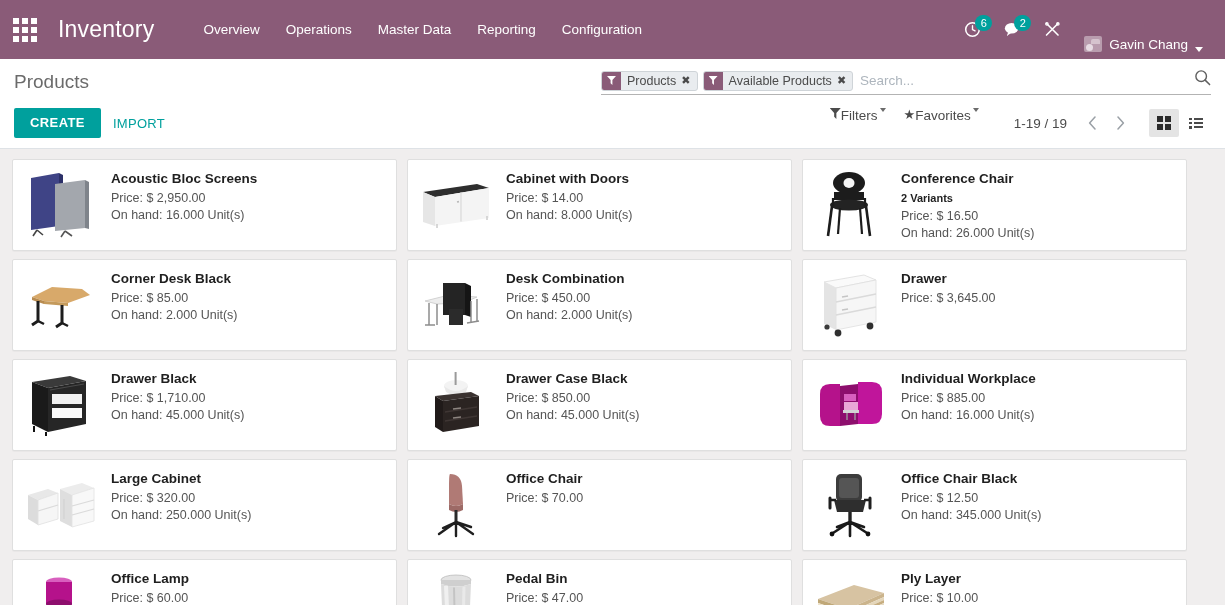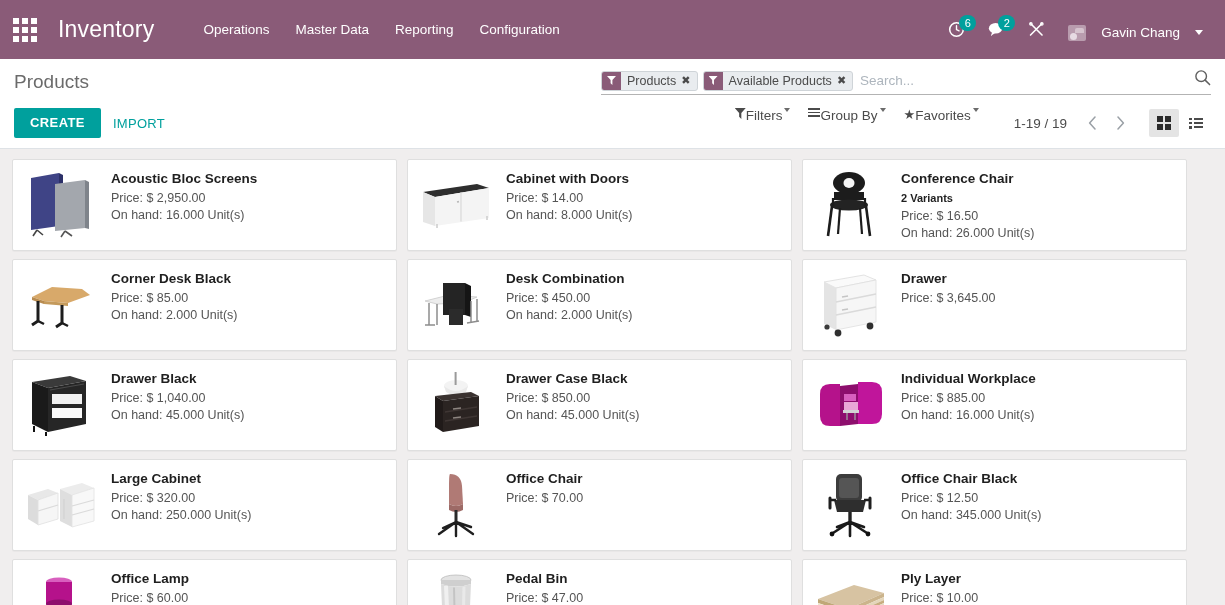--- a/index.html
+++ b/index.html
@@ -82,22 +82,22 @@
     border-radius: 9px;
     background: #00a09d;
     color: #fff;
     font-size: 11px;
     line-height: 16px;
     text-align: center;
     padding: 0 4px;
     font-weight: 500;
   }
   .user-menu {
-    display: flex; align-items: center;
-    gap: 15px;
+    display: flex; align-items: flex-end;
+    gap: 7px;
     padding: 6px 8px 0 12px;
     height: 45px;
     cursor: pointer;
     font-size: 13.5px;
     white-space: nowrap;
   }
   .avatar {
     width: 18px; height: 16px;
     border-radius: 2px;
     background: #b99cae;
@@ -412,20 +412,21 @@
         <i></i>
         <i></i>
         <i></i>
         <i></i>
         <i></i>
         <i></i>
     </div>
   </div>
   <div class="brand">Inventory</div>
   <div class="menu">
+    <div class="menu-item">Overview</div>
     <div class="menu-item">Operations</div>
     <div class="menu-item">Master Data</div>
     <div class="menu-item">Reporting</div>
     <div class="menu-item">Configuration</div>
   </div>
 
   <div class="nav-right">
     <div class="nav-ico">
       <svg width="17" height="17" viewBox="0 0 20 20">
         <circle cx="10" cy="10" r="8" fill="none" stroke="#ffffff" stroke-width="1.8"></circle>
@@ -485,29 +486,20 @@
   </div>
 
   <div class="cp-row2">
     <button class="btn-create">CREATE</button>
     <button class="btn-import">IMPORT</button>
 
     <div class="cp-right">
       <div class="dropdown-toggle">
         <span class="ico-funnel-dark"></span>
         <span>Filters</span>
-        <span class="dd-caret"></span>
-      </div>
-      <div class="dropdown-toggle">
-        <span class="ico-bars">
-            <i></i>
-            <i></i>
-            <i></i>
-          </span>
-        <span>Group By</span>
         <span class="dd-caret"></span>
       </div>
       <div class="dropdown-toggle">
         <span class="ico-star">★</span>
         <span>Favorites</span>
         <span class="dd-caret"></span>
       </div>
 
       <div class="pager">
         <span class="pager-count">1-19 / 19</span>
@@ -672,21 +664,21 @@
           <polygon points="6,10 22,16 22,60 6,52" fill="#1a1a1a"></polygon>
           <polygon points="22,16 60,9 60,52 22,60" fill="#262626"></polygon>
           <rect x="26" y="22" width="30" height="10" fill="#f1f1f1"></rect>
           <rect x="26" y="36" width="30" height="10" fill="#fafafa"></rect>
           <path d="M24 18 L58 12" stroke="#4a4a4a" stroke-width="1.2"></path>
           <path d="M8 54 L8 60 M20 60 L20 64" stroke="#111" stroke-width="2"></path>
         </svg>
       </div>
       <div class="card-body">
         <div class="card-title">Drawer Black</div>
-        <div class="card-line">Price: $ 1,040.00</div>
+        <div class="card-line">Price: $ 1,710.00</div>
         <div class="card-line">On hand: 45.000 Unit(s)</div>
       </div>
     </div>
     <div class="card">
       <div class="card-img">
         <svg width="62" height="70" viewBox="0 0 62 70">
           <ellipse cx="31" cy="16" rx="12" ry="6" fill="#f3f3f3"></ellipse>
           <path d="M19 16 Q31 26 43 16 L41 22 Q31 29 21 22 Z" fill="#e9e9e9"></path>
           <rect x="29.6" y="2" width="2" height="13" fill="#9a9a9a"></rect>
           <polygon points="10,26 46,22 54,26 18,31" fill="#3a3230"></polygon>

